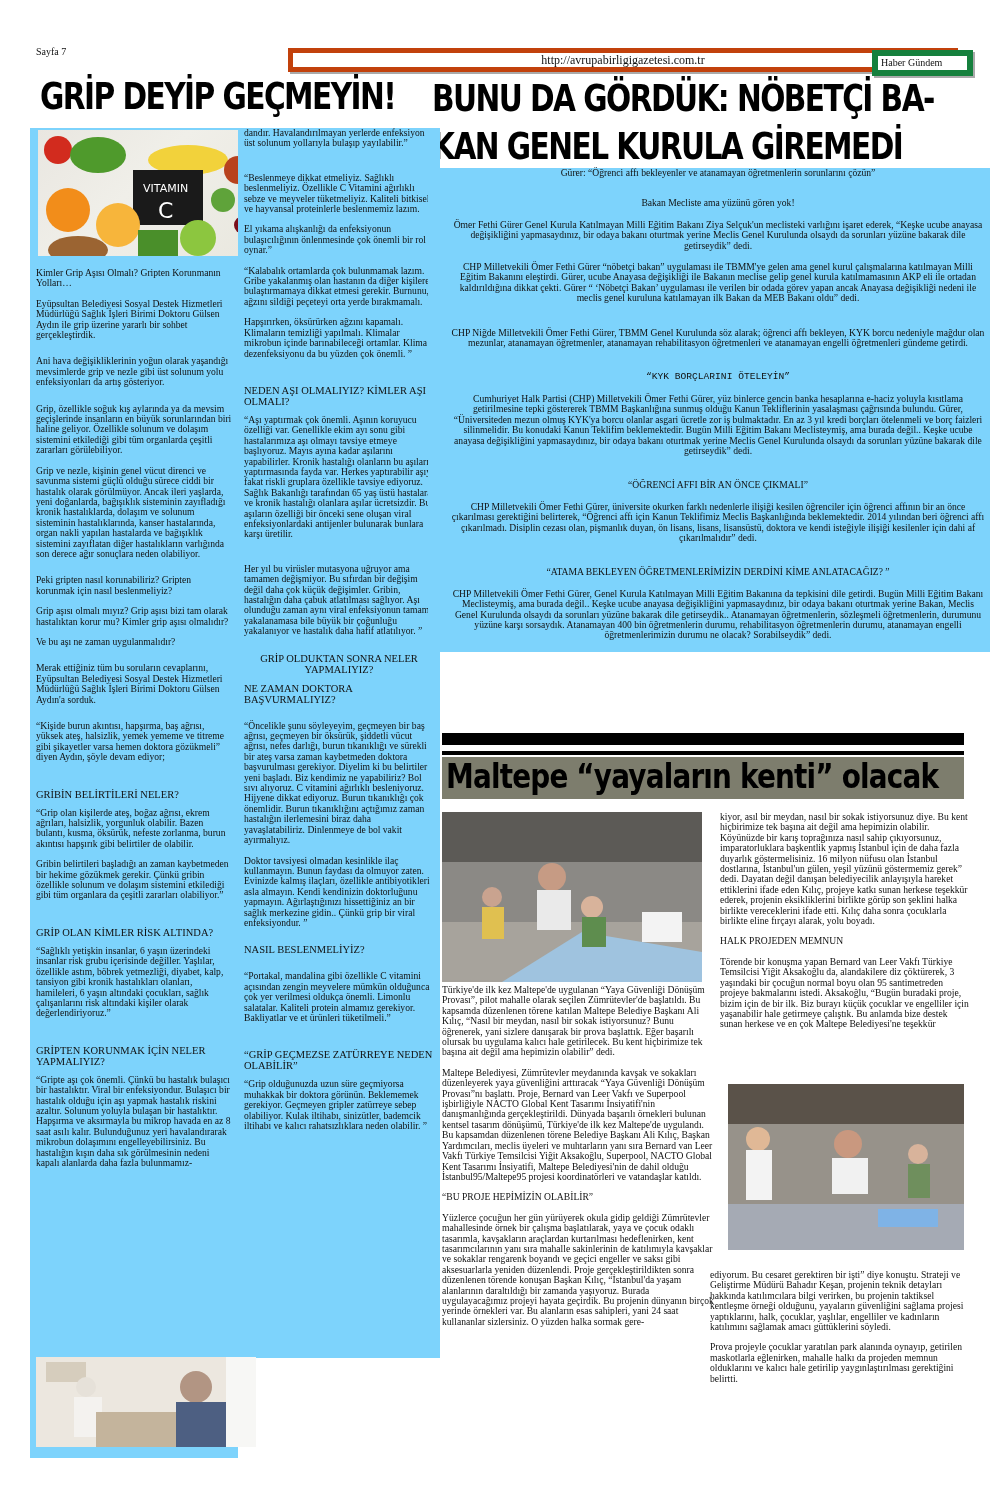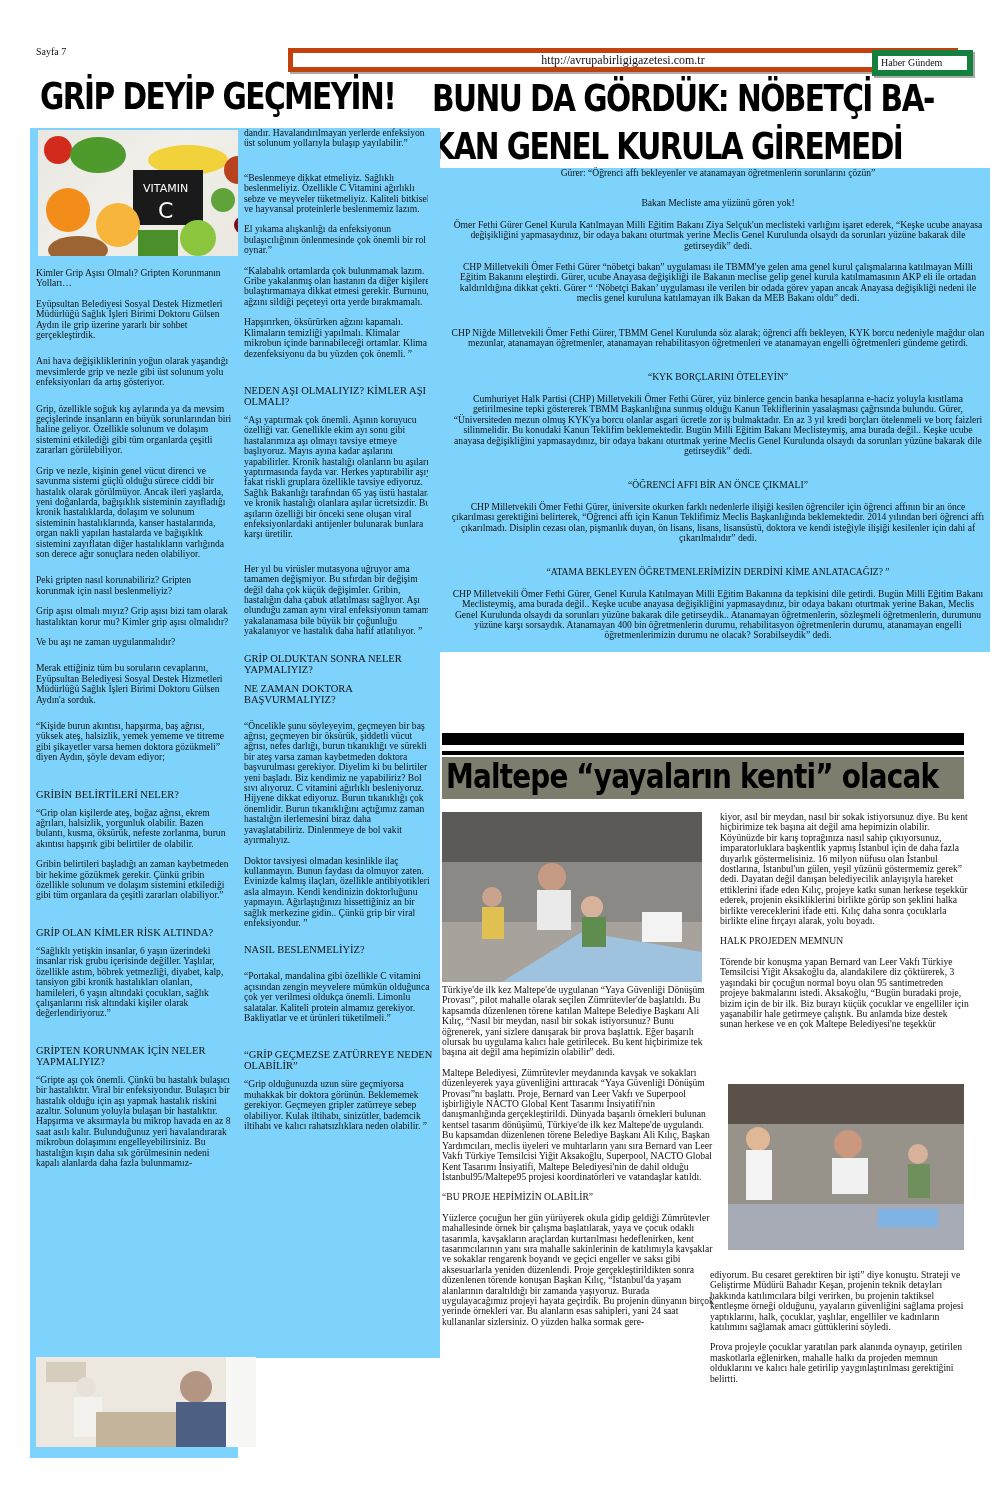--- a/index.html
+++ b/index.html
@@ -90,21 +90,21 @@
 
 <div class="col col-mid">
   <p>dandır. Havalandırılmayan yerlerde enfeksiyon üst solunum yollarıyla bulaşıp yayılabilir.”</p>
   <p class="gap" style="margin-top:24px;">“Beslenmeye dikkat etmeliyiz. Sağlıklı beslenmeliyiz. Özellikle C Vitamini ağırlıklı sebze ve meyveler tüketmeliyiz. Kaliteli bitkisel ve hayvansal proteinlerle beslenmemiz lazım.</p>
   <p>El yıkama alışkanlığı da enfeksiyonun bulaşıcılığının önlenmesinde çok önemli bir rol oynar.”</p>
   <p>“Kalabalık ortamlarda çok bulunmamak lazım. Gribe yakalanmış olan hastanın da diğer kişilere bulaştırmamaya dikkat etmesi gerekir. Burnunu, ağzını sildiği peçeteyi orta yerde bırakmamalı.</p>
   <p>Hapşırırken, öksürürken ağzını kapamalı. Klimaların temizliği yapılmalı. Klimalar mikrobun içinde barınabileceği ortamlar. Klima dezenfeksiyonu da bu yüzden çok önemli. ”</p>
   <h4 style="margin-top:26px;">NEDEN AŞI OLMALIYIZ? KİMLER AŞI OLMALI?</h4>
   <p>“Aşı yaptırmak çok önemli. Aşının koruyucu özelliği var. Genellikle ekim ayı sonu gibi hastalarımıza aşı olmayı tavsiye etmeye başlıyoruz. Mayıs ayına kadar aşılarını yapabilirler. Kronik hastalığı olanların bu aşıları yaptırmasında fayda var. Herkes yaptırabilir aşıyı fakat riskli gruplara özellikle tavsiye ediyoruz. Sağlık Bakanlığı tarafından 65 yaş üstü hastalara ve kronik hastalığı olanlara aşılar ücretsizdir. Bu aşıların özelliği bir önceki sene oluşan viral enfeksiyonlardaki antijenler bulunarak bunlara karşı üretilir.</p>
   <p class="gap" style="margin-top:24px;">Her yıl bu virüsler mutasyona uğruyor ama tamamen değişmiyor. Bu sıfırdan bir değişim değil daha çok küçük değişimler. Gribin, hastalığın daha çabuk atlatılması sağlıyor. Aşı olunduğu zaman aynı viral enfeksiyonun tamamı yakalanamasa bile büyük bir çoğunluğu yakalanıyor ve hastalık daha hafif atlatılıyor. ”</p>
-  <h4 style="">GRİP OLDUKTAN SONRA NELER YAPMALIYIZ?</h4>
+  <h4 style="text-align:center;">GRİP OLDUKTAN SONRA NELER YAPMALIYIZ?</h4>
   <h4 style="margin-top:8px;">NE ZAMAN DOKTORA BAŞVURMALIYIZ?</h4>
   <p class="gap">“Öncelikle şunu söyleyeyim, geçmeyen bir baş ağrısı, geçmeyen bir öksürük, şiddetli vücut ağrısı, nefes darlığı, burun tıkanıklığı ve sürekli bir ateş varsa zaman kaybetmeden doktora başvurulması gerekiyor. Diyelim ki bu belirtiler yeni başladı. Biz kendimiz ne yapabiliriz? Bol sıvı alıyoruz. C vitamini ağırlıklı besleniyoruz. Hijyene dikkat ediyoruz. Burun tıkanıklığı çok önemlidir. Burun tıkanıklığını açtığımız zaman hastalığın ilerlemesini biraz daha yavaşlatabiliriz. Dinlenmeye de bol vakit ayırmalıyız.</p>
   <p>Doktor tavsiyesi olmadan kesinlikle ilaç kullanmayın. Bunun faydası da olmuyor zaten. Evinizde kalmış ilaçları, özellikle antibiyotikleri asla almayın. Kendi kendinizin doktorluğunu yapmayın. Ağırlaştığınızı hissettiğiniz an bir sağlık merkezine gidin.. Çünkü grip bir viral enfeksiyondur. ”</p>
   <h4>NASIL BESLENMELİYİZ?</h4>
   <p class="gap">“Portakal, mandalina gibi özellikle C vitamini açısından zengin meyvelere mümkün olduğunca çok yer verilmesi oldukça önemli. Limonlu salatalar. Kaliteli protein almamız gerekiyor. Bakliyatlar ve et ürünleri tüketilmeli.”</p>
   <h4 style="margin-top:26px;">“GRİP GEÇMEZSE ZATÜRREYE NEDEN OLABİLİR”</h4>
   <p>“Grip olduğunuzda uzun süre geçmiyorsa muhakkak bir doktora görünün. Beklememek gerekiyor. Geçmeyen gripler zatürreye sebep olabiliyor. Kulak iltihabı, sinizütler, bademcik iltihabı ve kalıcı rahatsızlıklara neden olabilir. ”</p>
 </div>
 
 <div class="photo doctor" title="doctor-at-desk-photo">
@@ -119,21 +119,21 @@
     <rect x="190" y="0" width="30" height="90" fill="#f7f7f5"></rect>
   </svg>
 </div>
 
 <div class="col col-right">
   <p>Gürer: “Öğrenci affı bekleyenler ve atanamayan öğretmenlerin sorunlarını çözün”</p>
   <p style="margin-top:20px;">Bakan Mecliste ama yüzünü gören yok!</p>
   <p>Ömer Fethi Gürer Genel Kurula Katılmayan Milli Eğitim Bakanı Ziya Selçuk'un meclisteki varlığını işaret ederek, “Keşke ucube anayasa değişikliğini yapmasaydınız, bir odaya bakanı oturtmak yerine Meclis Genel Kurulunda olsaydı da sorunları yüzüne bakarak dile getirseydik” dedi.</p>
   <p>CHP Milletvekili Ömer Fethi Gürer “nöbetçi bakan” uygulaması ile TBMM'ye gelen ama genel kurul çalışmalarına katılmayan Milli Eğitim Bakanını eleştirdi. Gürer, ucube Anayasa değişikliği ile Bakanın meclise gelip genel kurula katılmamasının AKP eli ile ortadan kaldırıldığına dikkat çekti. Gürer “ ‘Nöbetçi Bakan’ uygulaması ile verilen bir odada görev yapan ancak Anayasa değişikliği nedeni ile meclis genel kuruluna katılamayan ilk Bakan da MEB Bakanı oldu” dedi.</p>
   <p style="margin-top:24px;">CHP Niğde Milletvekili Ömer Fethi Gürer, TBMM Genel Kurulunda söz alarak; öğrenci affı bekleyen, KYK borcu nedeniyle mağdur olan mezunlar, atanamayan öğretmenler, atanamayan rehabilitasyon öğretmenleri ve atanamayan engelli öğretmenleri gündeme getirdi.</p>
-  <p style="margin-top:24px;">“KYK BORÇLARINI ÖTELEYİN”</p>
+  <p style="margin-top:24px;font-family:Liberation Mono, monospace;">“KYK BORÇLARINI ÖTELEYİN”</p>
   <p>Cumhuriyet Halk Partisi (CHP) Milletvekili Ömer Fethi Gürer, yüz binlerce gencin banka hesaplarına e-haciz yoluyla kısıtlama getirilmesine tepki göstererek TBMM Başkanlığına sunmuş olduğu Kanun Tekliflerinin yasalaşması çağrısında bulundu. Gürer, “Üniversiteden mezun olmuş KYK'ya borcu olanlar asgari ücretle zor iş bulmaktadır.  En az 3 yıl kredi borçları ötelenmeli ve borç faizleri silinmelidir. Bu konudaki Kanun Teklifim beklemektedir. Bugün Milli Eğitim Bakanı Meclisteymiş, ama burada değil.. Keşke ucube anayasa değişikliğini yapmasaydınız, bir odaya bakanı oturtmak yerine Meclis Genel Kurulunda olsaydı da sorunları yüzüne bakarak dile getirseydik” dedi.</p>
   <p style="margin-top:24px;">“ÖĞRENCİ AFFI BİR AN ÖNCE ÇIKMALI”</p>
   <p>CHP Milletvekili Ömer Fethi Gürer, üniversite okurken farklı nedenlerle ilişiği kesilen öğrenciler için öğrenci affının bir an önce çıkarılması gerektiğini belirterek, “Öğrenci affı için Kanun Teklifimiz Meclis Başkanlığında beklemektedir. 2014 yılından beri öğrenci affı çıkarılmadı. Disiplin cezası olan, pişmanlık duyan, ön lisans, lisans, lisansüstü, doktora ve kendi isteğiyle ilişiği kesilenler için dahi af çıkarılmalıdır” dedi.</p>
   <p style="margin-top:24px;">“ATAMA BEKLEYEN ÖĞRETMENLERİMİZİN DERDİNİ KİME ANLATACAĞIZ? ”</p>
   <p>CHP Milletvekili Ömer Fethi Gürer, Genel Kurula Katılmayan Milli Eğitim Bakanına da tepkisini dile getirdi. Bugün Milli Eğitim Bakanı Meclisteymiş, ama burada değil.. Keşke ucube anayasa değişikliğini yapmasaydınız, bir odaya bakanı oturtmak yerine Bakan, Meclis Genel Kurulunda olsaydı da sorunları yüzüne bakarak dile getirseydik.. Atanamayan öğretmenlerin, sözleşmeli öğretmenlerin, durumunu yüzüne karşı sorsaydık. Atanamayan 400 bin öğretmenlerin durumu, rehabilitasyon öğretmenlerin durumu, atanamayan engelli öğretmenlerimizin durumu ne olacak? Sorabilseydik” dedi.</p>
 </div>
 
 <div class="abs bar-thick"></div>
 <div class="abs bar-thin"></div>
 <div class="abs maltepe-band"></div>

